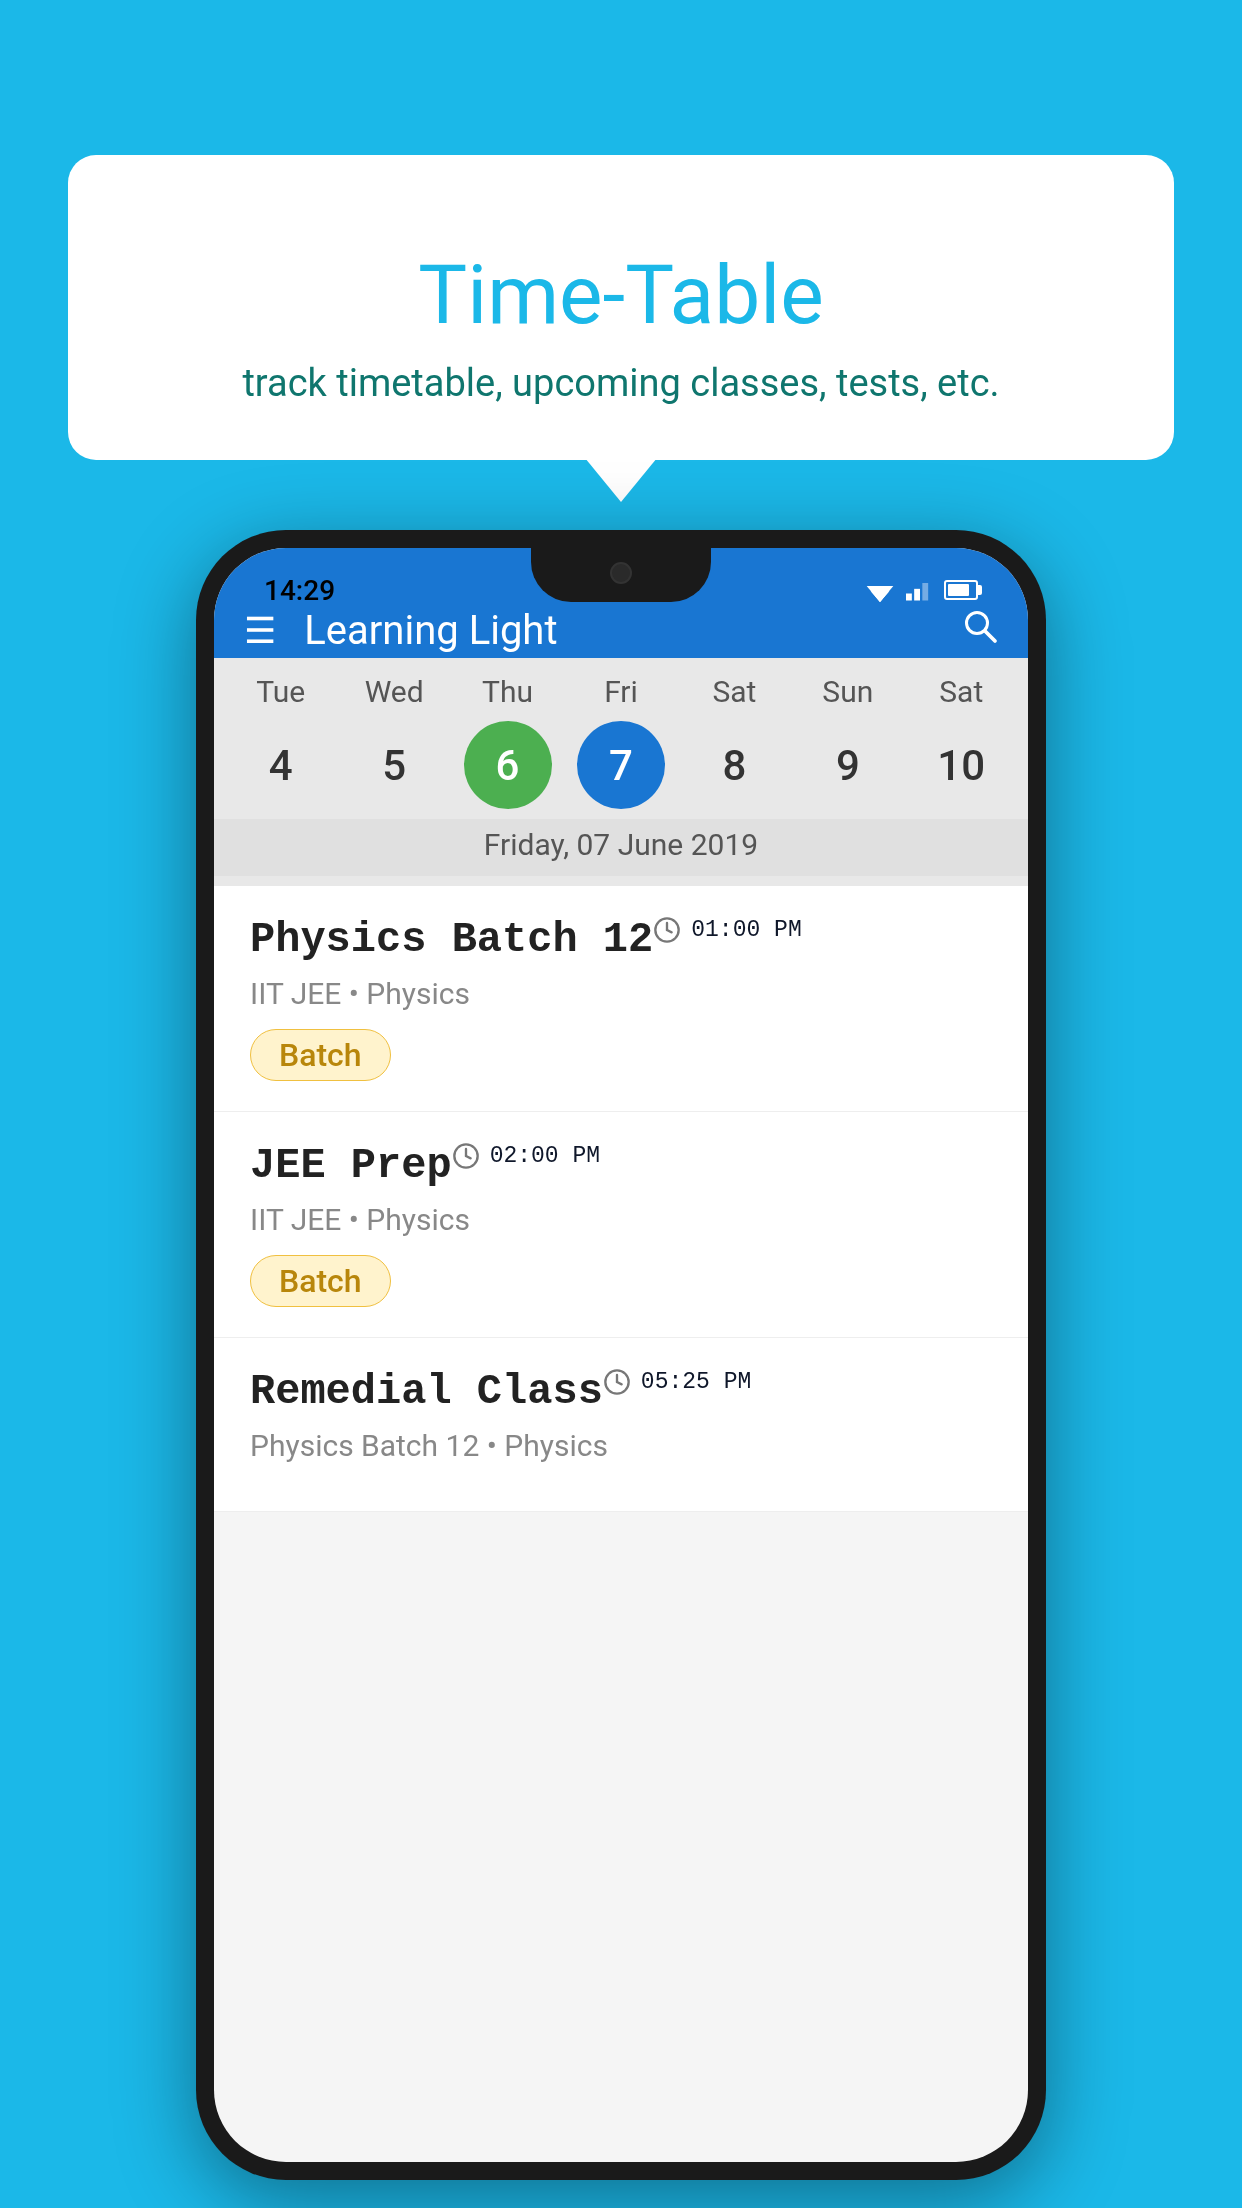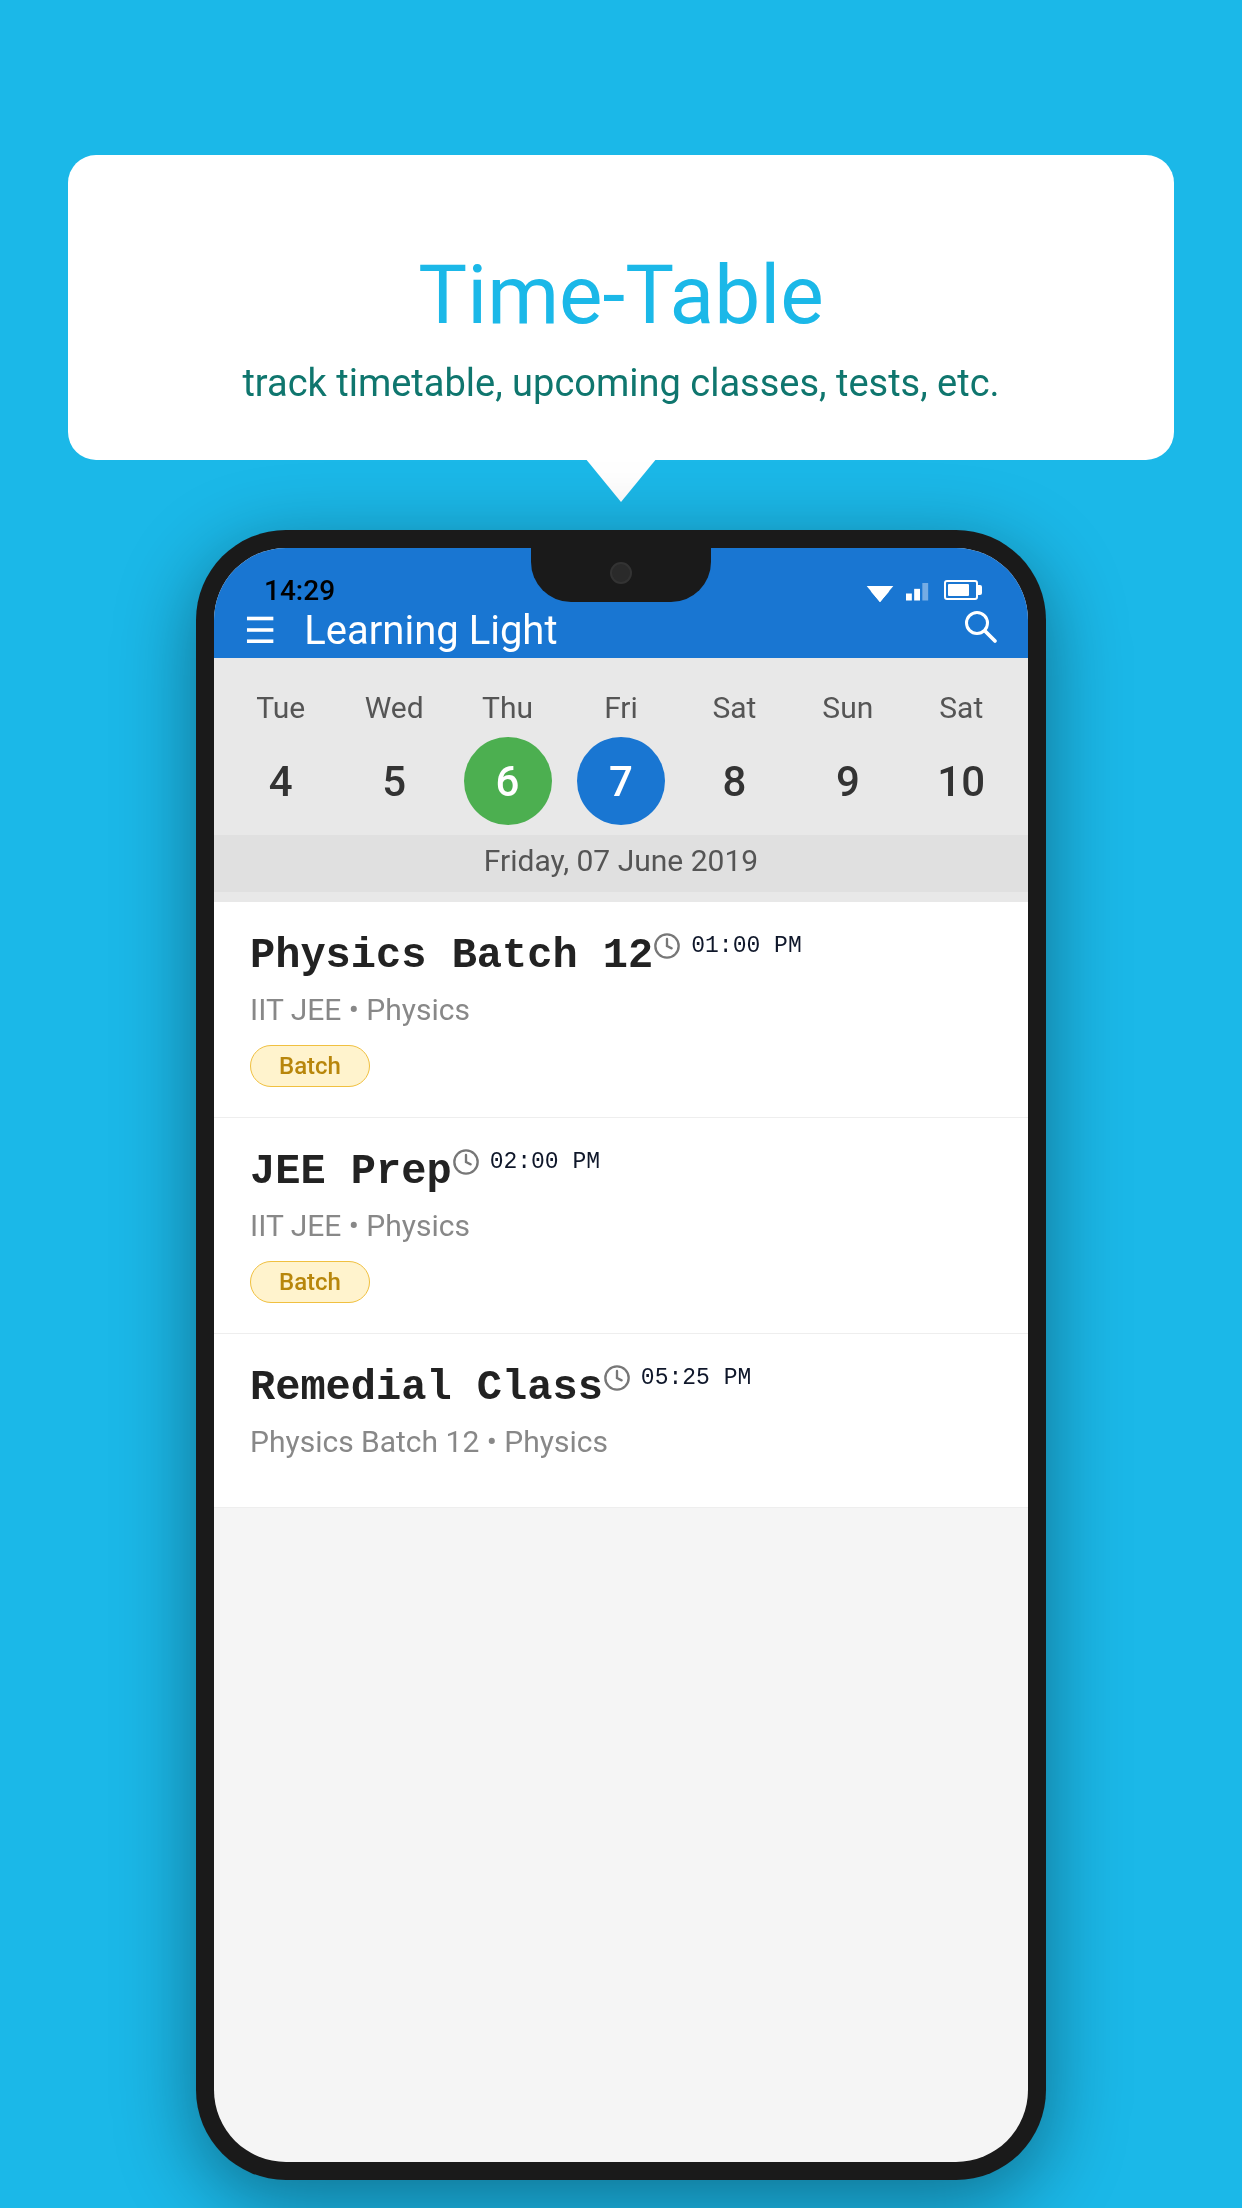--- a/index.html
+++ b/index.html
@@ -210,21 +210,21 @@
 
     .search-icon-btn {
       color: white;
       font-size: 36px;
       cursor: pointer;
     }
 
     
     .calendar-week {
       background: #e8e8e8;
-      padding: 32px 0 10px;
+      padding: 16px 0 10px;
     }
 
     .week-days-header {
       display: flex;
       justify-content: space-around;
       padding: 0 10px;
       margin-bottom: 12px;
     }
 
     .week-day-label {
@@ -312,21 +312,21 @@
       margin-bottom: 18px;
     }
 
     .batch-tag {
       display: inline-block;
       background: #FFF3CD;
       color: #B8860B;
       border: 1.5px solid #F0C040;
       border-radius: 30px;
       padding: 6px 28px;
-      font-size: 24px;
+      font-size: 32px;
       font-weight: 500;
     }
   </style>
 </head>
 <body>
 
 <div class="speech-bubble-container">
   <div class="speech-bubble">
     <div class="bubble-title">Time-Table</div>
     <div class="bubble-subtitle">track timetable, upcoming classes, tests, etc.</div>

